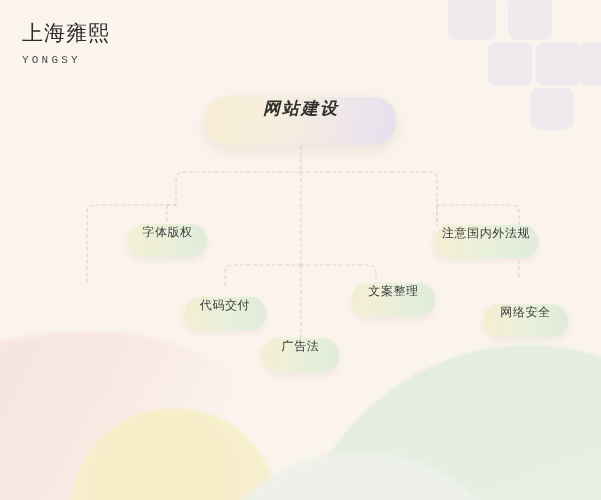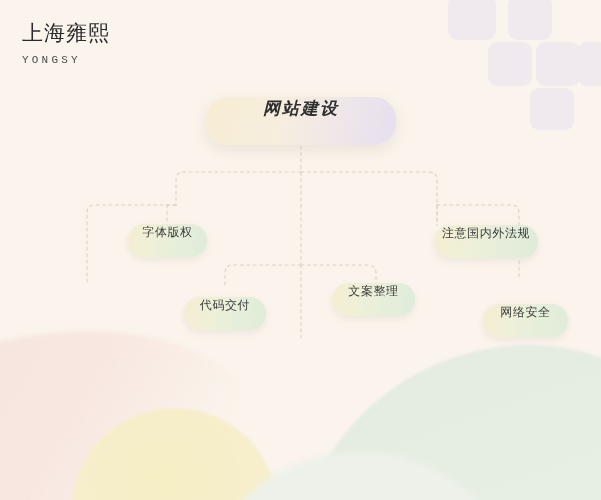--- a/index.html
+++ b/index.html
@@ -157,22 +157,25 @@
 
   <div class="node leaf" style="left:128px; top:224px; width:79px; height:33px;">
     <span>字体版权</span>
   </div>
 
 
   <div class="node leaf" style="left:184px; top:285px; width:82px; height:33px;margin-top:12px;">
     <span>代码交付</span>
   </div>
 
+  <div class="node leaf" style="left:262px; top:338px; width:77px; height:34px;">
+    <span>广告法</span>
+  </div>
 
-  <div class="node leaf" style="left:332px; top:283px; width:83px; height:33px;">
+  <div class="node leaf" style="left:352px; top:283px; width:83px; height:33px;">
     <span>文案整理</span>
   </div>
 
   <div class="node leaf" style="left:386px; top:225px; width:104px; height:33px;margin-left:48px;">
     <span>注意国内外法规</span>
   </div>
 
   <div class="node leaf" style="left:483px; top:279px; width:85px; height:33px;margin-top:25px;">
     <span>网络安全</span>
   </div>

